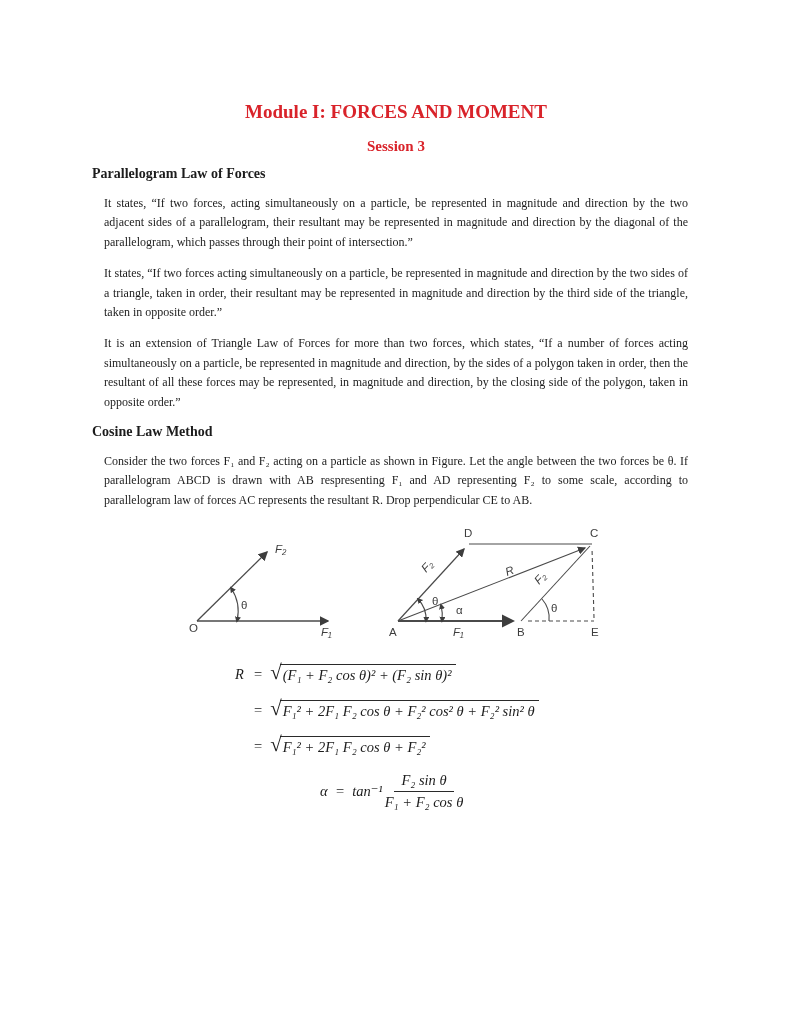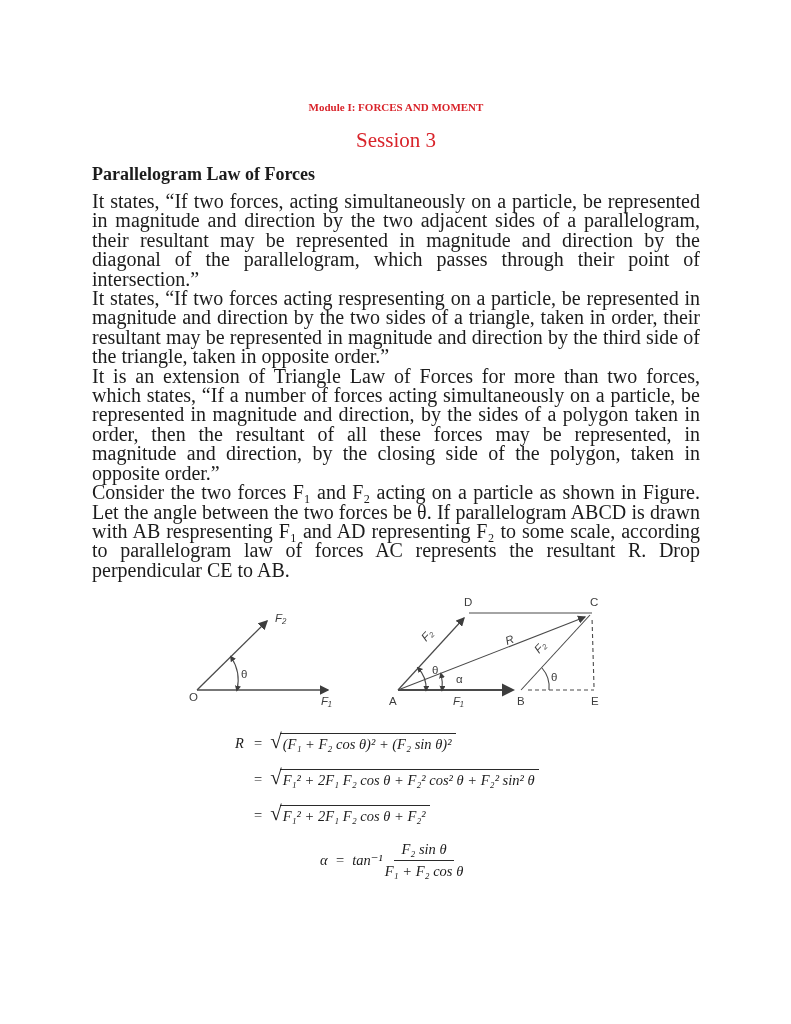--- a/index.html
+++ b/index.html
@@ -10,39 +10,39 @@
     font-family: "Liberation Serif", "DejaVu Serif", serif;
     color: var(--ink);
     overflow: hidden;
   }
   .page { padding: 101px 91px 0 92px; }
 
   .doc-title {
     margin: 0 0 15px 0;
     text-align: center;
     color: var(--accent);
-    font-size: 11px;
+    font-size: 19px;
     font-weight: bold;
   }
   .doc-subtitle {
     margin: 0 0 11px 0;
     text-align: center;
     color: var(--accent);
-    font-size: 21px;
-    font-weight: normal;
+    font-size: 15px;
+    font-weight: bold;
   }
 
   .sec-heading {
     margin: 11px 0 7px 0;
-    font-size: 18px;
+    font-size: 14px;
     font-weight: bold;
   }
   .sec-body {
-    margin: 0;
-    font-size: 20px;
+    margin: 12px;
+    font-size: 12px;
     line-height: 19.4px;
     text-align: justify;
   }
 
   
   .figure-wrap {
     position: relative;
     height: 138px;
     margin-top: 11px;
   }
@@ -104,28 +104,29 @@
 
   <h1 class="doc-title">Module I: FORCES AND MOMENT</h1>
   <h2 class="doc-subtitle">Session 3</h2>
 
   <section>
     <h3 class="sec-heading">Parallelogram Law of Forces</h3>
     <p class="sec-body">It states, “If two forces, acting simultaneously on a particle, be represented in magnitude and direction by the two adjacent sides of a parallelogram, their resultant may be represented in magnitude and direction by the diagonal of the parallelogram, which passes through their point of intersection.”</p>
   </section>
 
   <section>
-    <p class="sec-body">It states, “If two forces acting respresenting on a particle, be represented in magnitude and direction by the two sides of a triangle, taken in order, their resultant may be represented in magnitude and direction by the third side of the triangle, taken in opposite order.”</p>
+    <p class="sec-body">It states, “If two forces acting simultaneously on a particle, be represented in magnitude and direction by the two sides of a triangle, taken in order, their resultant may be represented in magnitude and direction by the third side of the triangle, taken in opposite order.”</p>
   </section>
 
   <section>
     <p class="sec-body">It is an extension of Triangle Law of Forces for more than two forces, which states, “If a number of forces acting simultaneously on a particle, be represented in magnitude and direction, by the sides of a polygon taken in order, then the resultant of all these forces may be represented, in magnitude and direction, by the closing side of the polygon, taken in opposite order.”</p>
   </section>
 
   <section>
+    <h3 class="sec-heading">Cosine Law Method</h3>
     <p class="sec-body">Consider the two forces F₁ and F₂ acting on a particle as shown in Figure. Let the angle between the two forces be θ. If parallelogram ABCD is drawn with AB respresenting F₁ and AD representing F₂ to some scale, according to parallelogram law of forces AC represents the resultant R. Drop perpendicular CE to AB.</p>
   </section>
 
   <div class="figure-wrap">
     <svg width="470" height="136" viewBox="0 0 470 136">
       <defs>
         <marker id="arr" viewBox="0 0 10 10" refX="8.5" refY="5" markerWidth="7.5" markerHeight="7.5" orient="auto-start-reverse">
           <path d="M0,0 L10,5 L0,10 z" fill="#3d3d3d"></path>
         </marker>
         <marker id="arrS" viewBox="0 0 10 10" refX="7" refY="5" markerWidth="5.5" markerHeight="5.5" orient="auto-start-reverse">

